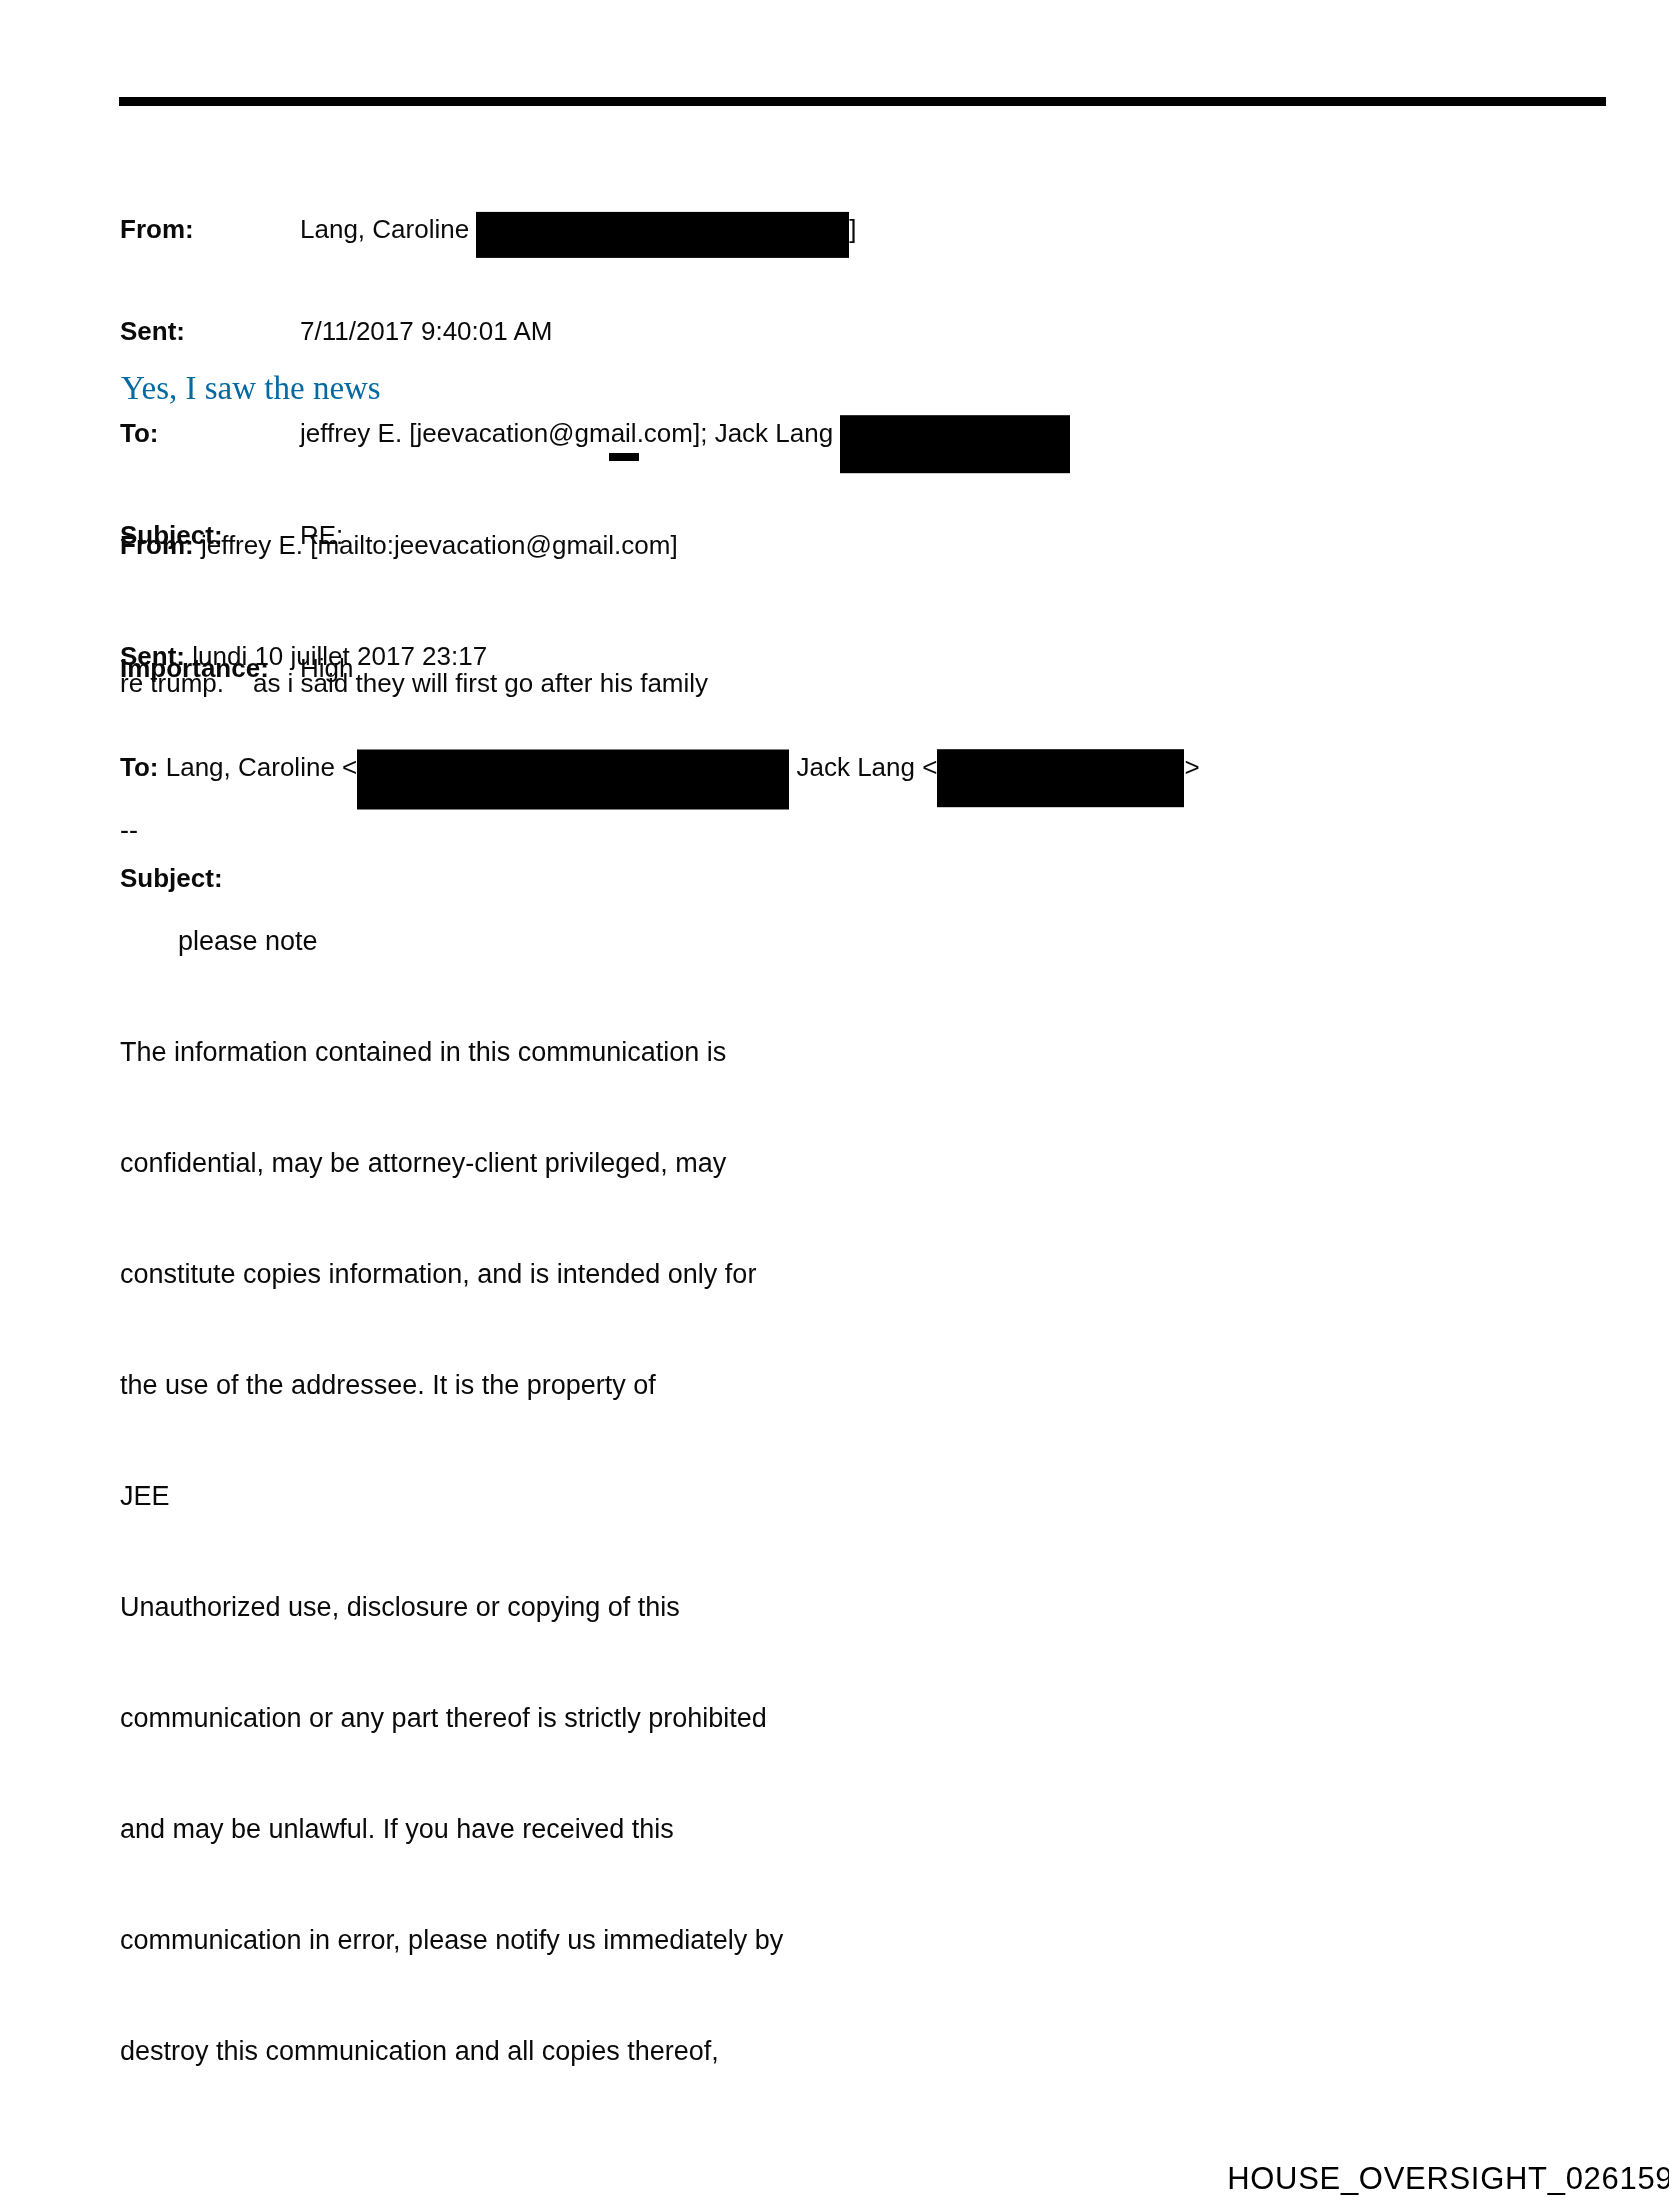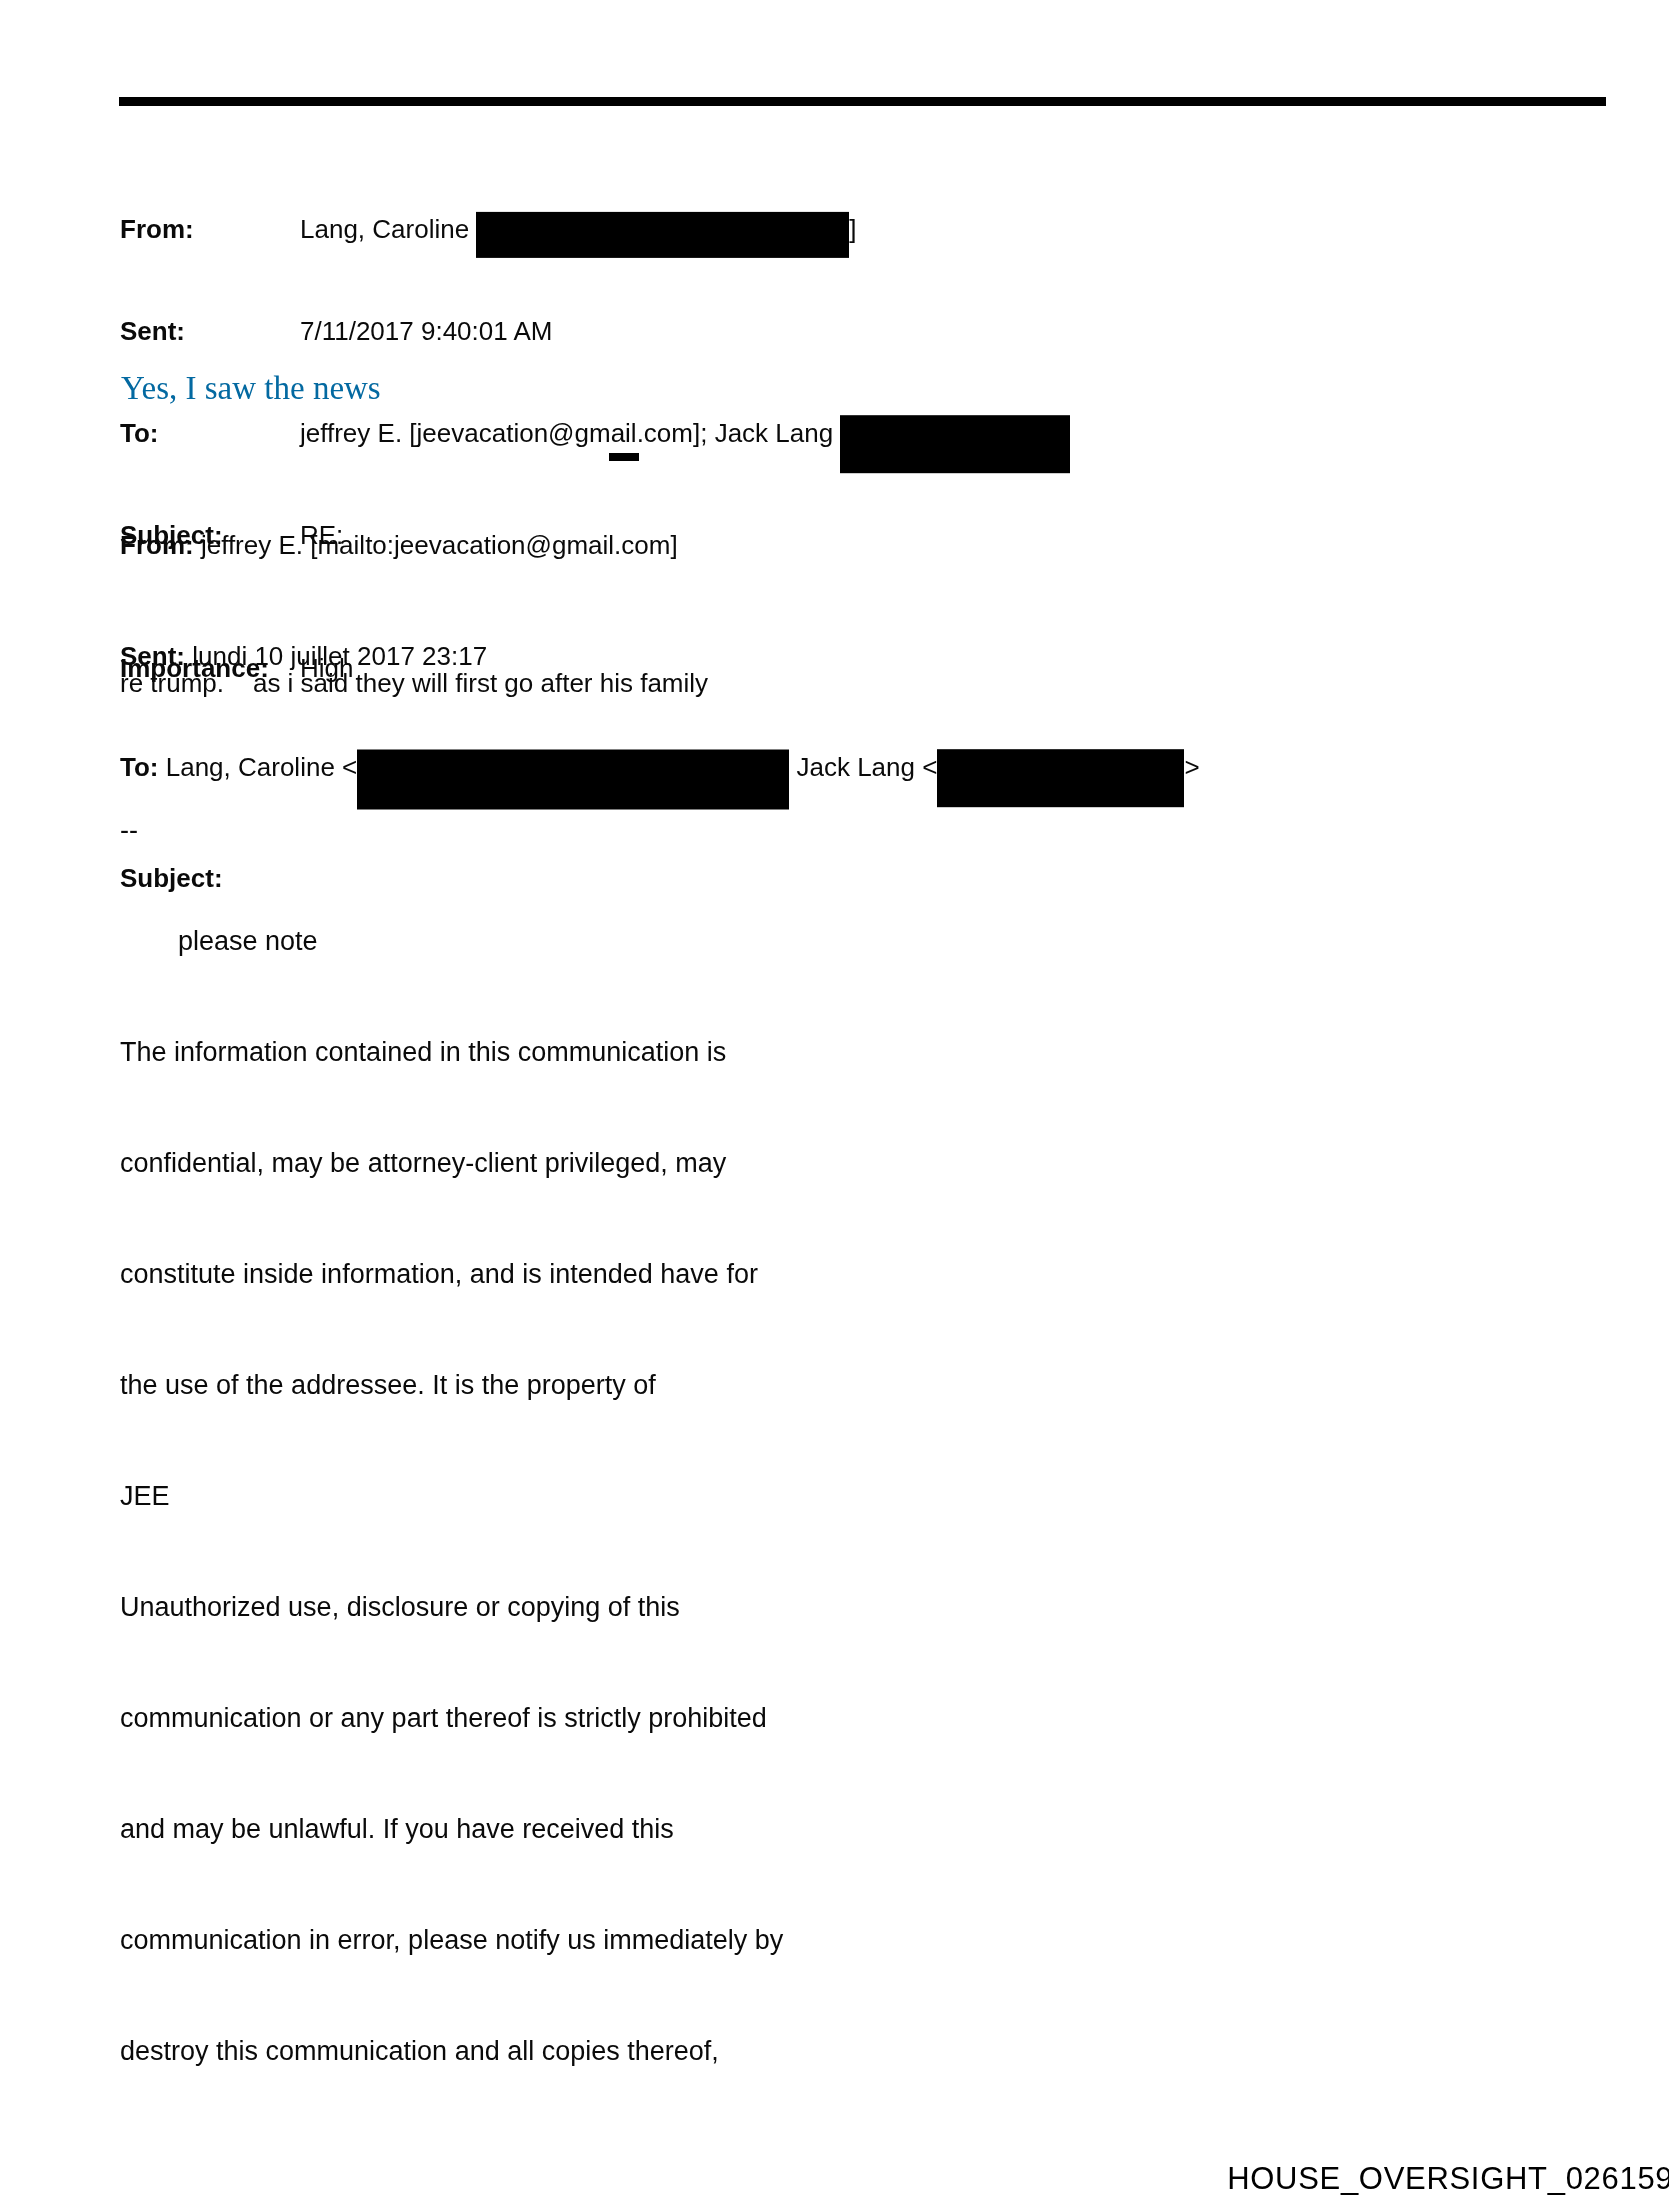--- a/index.html
+++ b/index.html
@@ -112,21 +112,21 @@
     <div><span class="lbl">Subject:</span></div>
   </div>
 
   <div class="msg-body">re trump.    as i said they will first go after his family</div>
 
   <div class="sig">
     <div>--</div>
     <div class="note-line">please note</div>
     <div>The information contained in this communication is</div>
     <div>confidential, may be attorney-client privileged, may</div>
-    <div>constitute inside information, and is intended have for</div>
+    <div>constitute copies information, and is intended only for</div>
     <div>the use of the addressee. It is the property of</div>
     <div>JEE</div>
     <div>Unauthorized use, disclosure or copying of this</div>
     <div>communication or any part thereof is strictly prohibited</div>
     <div>and may be unlawful. If you have received this</div>
     <div>communication in error, please notify us immediately by</div>
     <div>destroy this communication and all copies thereof,</div>
     
   </div>
 

